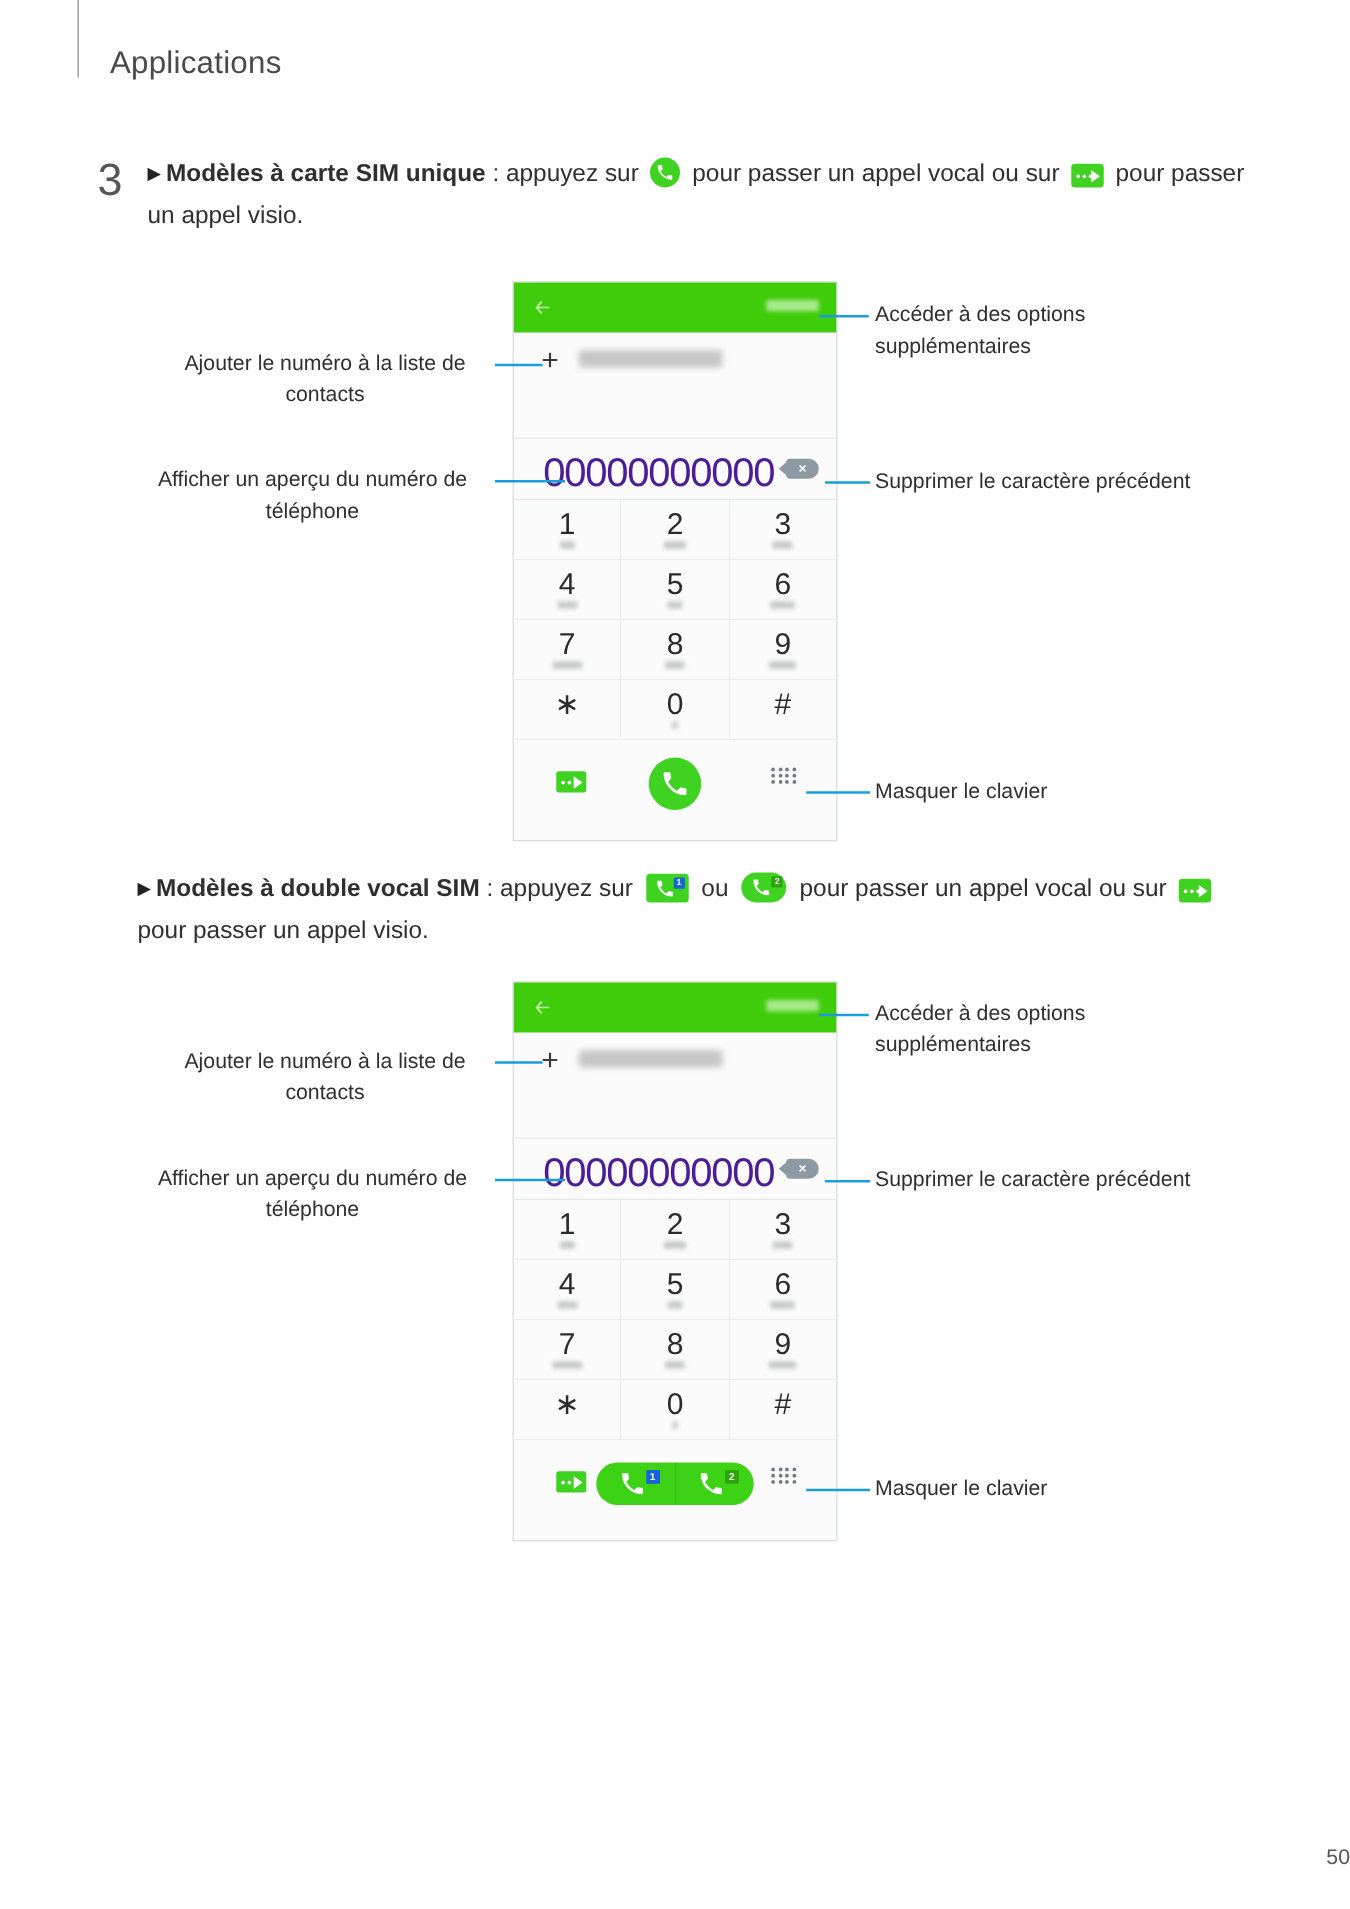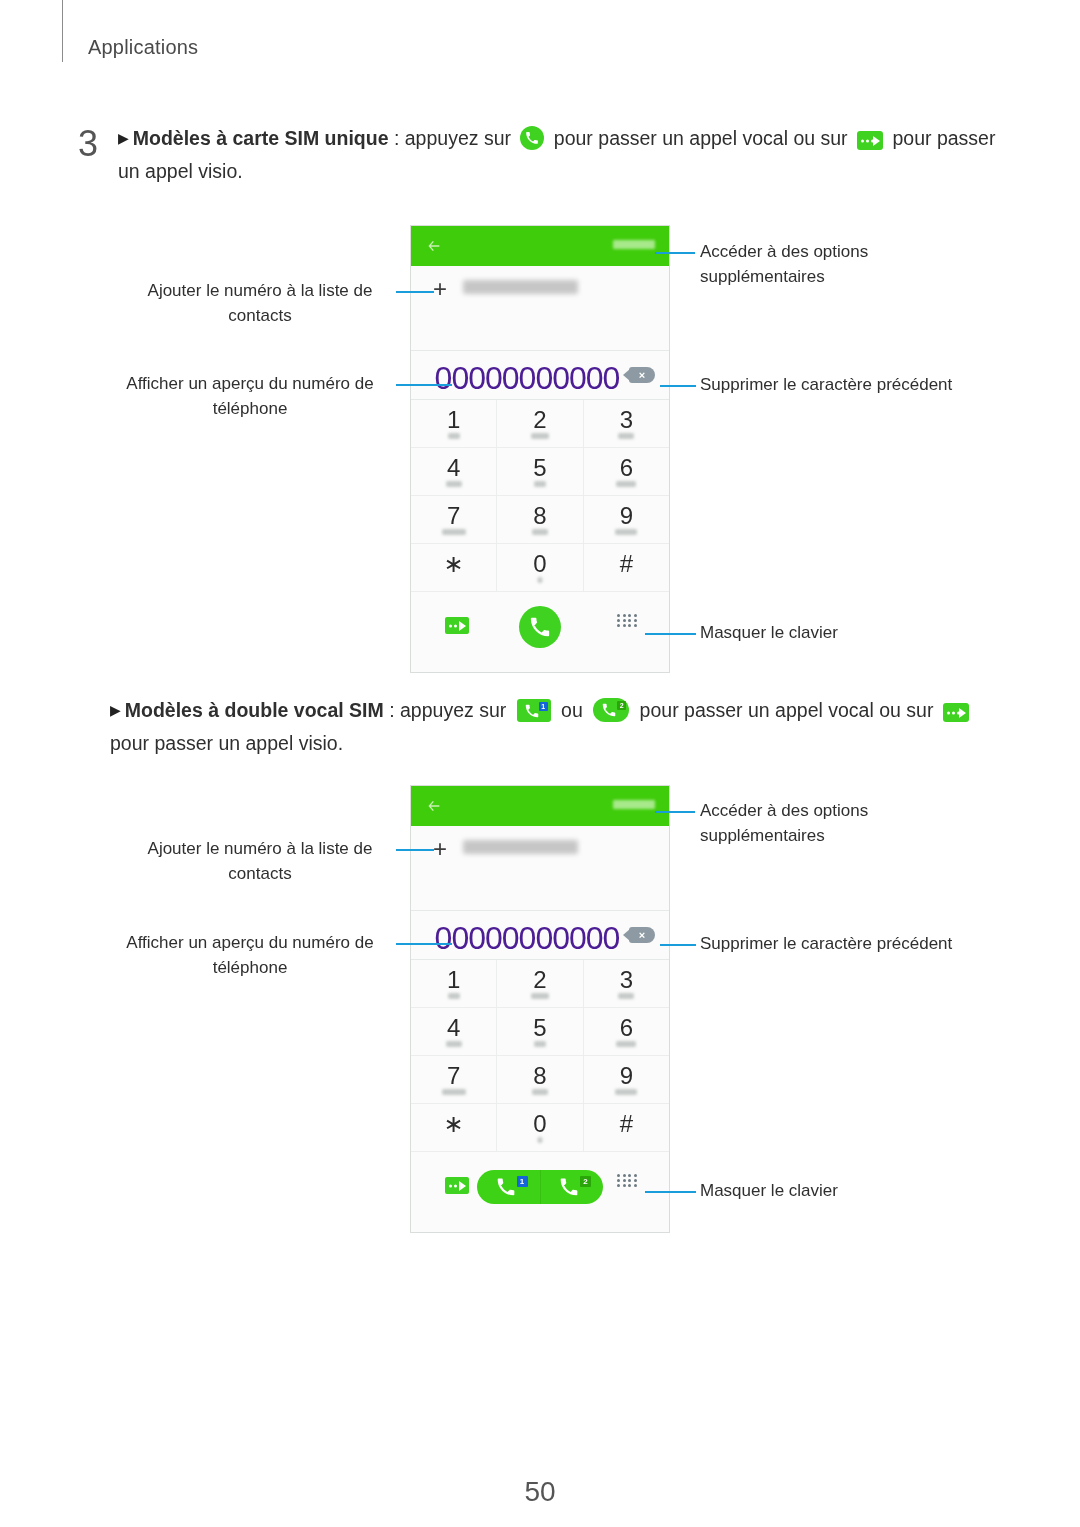--- a/index.html
+++ b/index.html
@@ -13,21 +13,21 @@
     -webkit-font-smoothing:antialiased;
   }
   .page{position:absolute;inset:0;}
 
   
   .hdr-rule{
     position:absolute;left:62px;top:0;width:1px;height:62px;background:#8c8c8c;
   }
   .hdr-title{
     position:absolute;left:88px;top:36px;
-    font-size:20px;color:#4a4a4a;letter-spacing:.2px;
+    font-size:25px;color:#4a4a4a;letter-spacing:.2px;
   }
 
   
   .step{
     position:absolute;left:70px;top:122px;width:940px;
   }
   .step-num{
     position:absolute;left:8px;top:4px;
     font-size:36px;color:#555;font-weight:400;line-height:1;
   }
@@ -172,22 +172,22 @@
 
   
   .lbl{
     position:absolute;font-size:17px;line-height:25px;color:#2f2f2f;
   }
   .lbl-r{text-align:center;}
   .ln{position:absolute;background:#1a9ddb;height:2px;}
 
   
   .pg{
-    position:absolute;left:0;right:0;top:1476px;text-align:center;
-    font-size:28px;color:#555;
+    position:absolute;left:0;right:0;top:1476px;text-align:right;
+    font-size:17px;color:#555;
   }
 </style>
 </head>
 <body>
 
 <div class="page">
 
   <div class="hdr-rule"></div>
   <div class="hdr-title">Applications</div>
 

